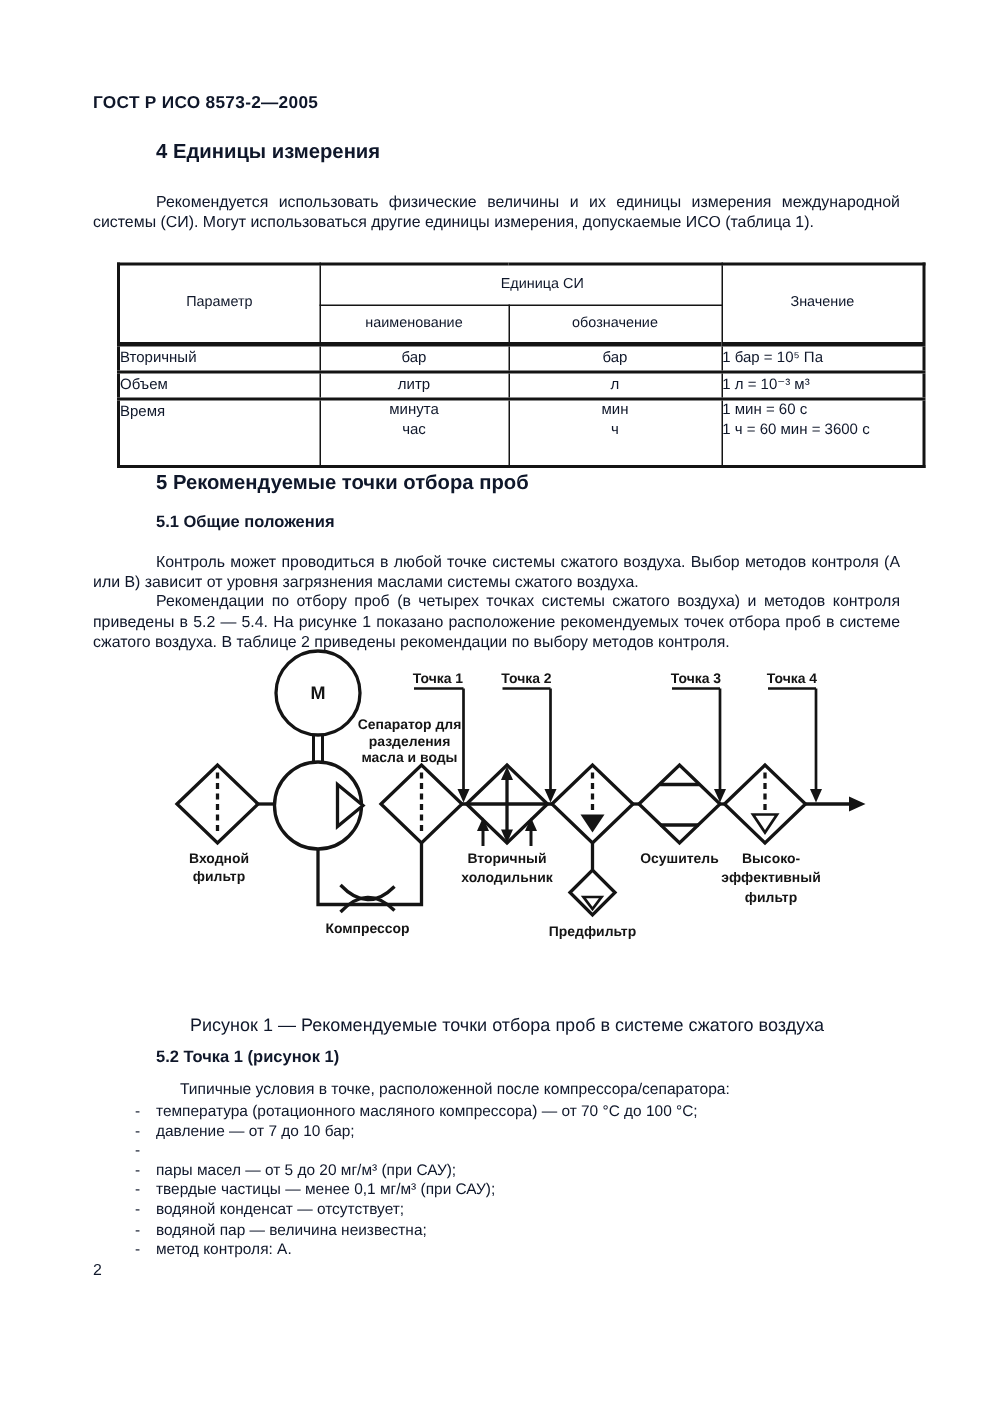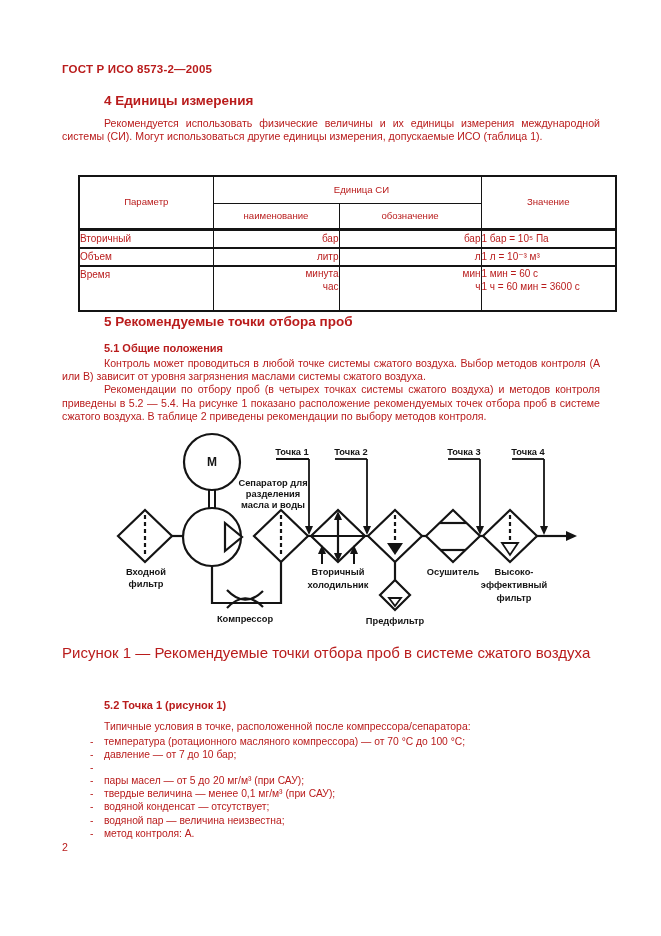--- a/index.html
+++ b/index.html
@@ -1,28 +1,28 @@
 <!DOCTYPE html>
 <html><head>
 <meta charset="utf-8">
 <style>
   html,body{margin:0;padding:0;background:#fff;}
   .page{
     position:relative;width:661px;height:936px;background:#ffffff;overflow:hidden;
-    font-family:"Liberation Sans","DejaVu Sans",sans-serif;color:#b91c1c;
+    font-family:"Liberation Sans","DejaVu Sans",sans-serif;color:#0f172a;
   }
   .abs{position:absolute;}
   .doc-header{left:62px;top:63px;font-size:11.5px;font-weight:bold;letter-spacing:.2px;}
   .h2{font-size:13.5px;font-weight:bold;}
   .h2-4{left:104px;top:93px;}
   .h2-5{left:104px;top:314px;}
   .h3{font-size:11px;font-weight:bold;}
   .h3-51{left:104px;top:342px;}
   .h3-52{left:104px;top:699px;}
-  .body-par{left:62px;width:538px;font-size:10.6px;line-height:13.2px;text-align:justify;}
+  .body-par{left:62px;width:538px;font-size:10.6px;line-height:13.2px;text-align:justify;margin-top:12px;}
   .body-par p{margin:0;text-indent:42px;}
   .par-4{top:117px;}
   .par-51{top:357px;}
   .tcap{left:63px;top:160px;width:540px;font-size:10px;}
   .tcap .sp{letter-spacing:2px;}
   table.units{
     left:78px;top:175px;width:537px;position:absolute;
     border-collapse:collapse;border:2px solid #141414;
     font-size:10px;line-height:12.5px;table-layout:fixed;
   }
@@ -30,30 +30,30 @@
     border-left:1.5px solid #141414;border-right:1.5px solid #141414;
     padding:0;font-weight:normal;vertical-align:middle;
   }
   table.units thead th{text-align:center;font-size:9.6px;}
   th.c-si{height:26px;border-bottom:1.5px solid #141414;}
   tr.subhead th{height:24px;}
   table.units thead tr th{border-bottom:3px solid #141414;}
   table.units thead th.c-si{border-bottom:1.5px solid #141414;padding-left:29px;}
   table.units tbody tr+tr td{border-top:2.5px solid #141414;margin-left:15px;}
   td.p{text-align:left;padding-left:24px;height:16px;}
-  td.c{text-align:right;}
+  td.c{text-align:center;}
   td.v{text-align:left;padding-left:21px;}
   tr.two td{padding-top:1px;padding-bottom:17px;vertical-align:top;}
   tr.two td.p{padding-top:2px;}
   .figwrap{left:95px;top:432px;}
   svg text{font-family:"Liberation Sans","DejaVu Sans",sans-serif;font-weight:bold;font-size:9.3px;fill:#141414;}
   svg text.motor-m{font-size:12px;}
-  .figcap{left:62px;top:644px;width:552px;font-size:15px;}
+  .figcap{left:62px;top:676px;width:552px;text-align:center;font-size:12px;}
   .intro52{left:62px;top:721px;width:552px;font-size:10.4px;}
-  .intro52 span{margin-left:42px;}
+  .intro52 span{margin-left:58px;}
   .cond-list{left:62px;top:735px;width:560px;font-size:10.3px;line-height:13.1px;white-space:nowrap;}
   .cond-item{display:flex;}
   .cond-item .dash{width:14px;margin-left:28px;flex:0 0 auto;}
   .pagenum{left:62px;top:841px;font-size:10.6px;}
 </style>
 </head>
 <body>
 
 <div class="page">
 
@@ -266,21 +266,21 @@
     </div>
     <div class="cond-item">
       <span class="dash">-</span>
     </div>
     <div class="cond-item">
       <span class="dash">-</span>
       <span>пары масел — от 5 до 20 мг/м³ (при САУ);</span>
     </div>
     <div class="cond-item">
       <span class="dash">-</span>
-      <span>твердые величина — менее 0,1 мг/м³ (при САУ);</span>
+      <span>твердые частицы — менее 0,1 мг/м³ (при САУ);</span>
     </div>
     <div class="cond-item">
       <span class="dash">-</span>
       <span>водяной конденсат — отсутствует;</span>
     </div>
     <div class="cond-item">
       <span class="dash">-</span>
       <span>водяной пар — величина неизвестна;</span>
     </div>
     <div class="cond-item">

